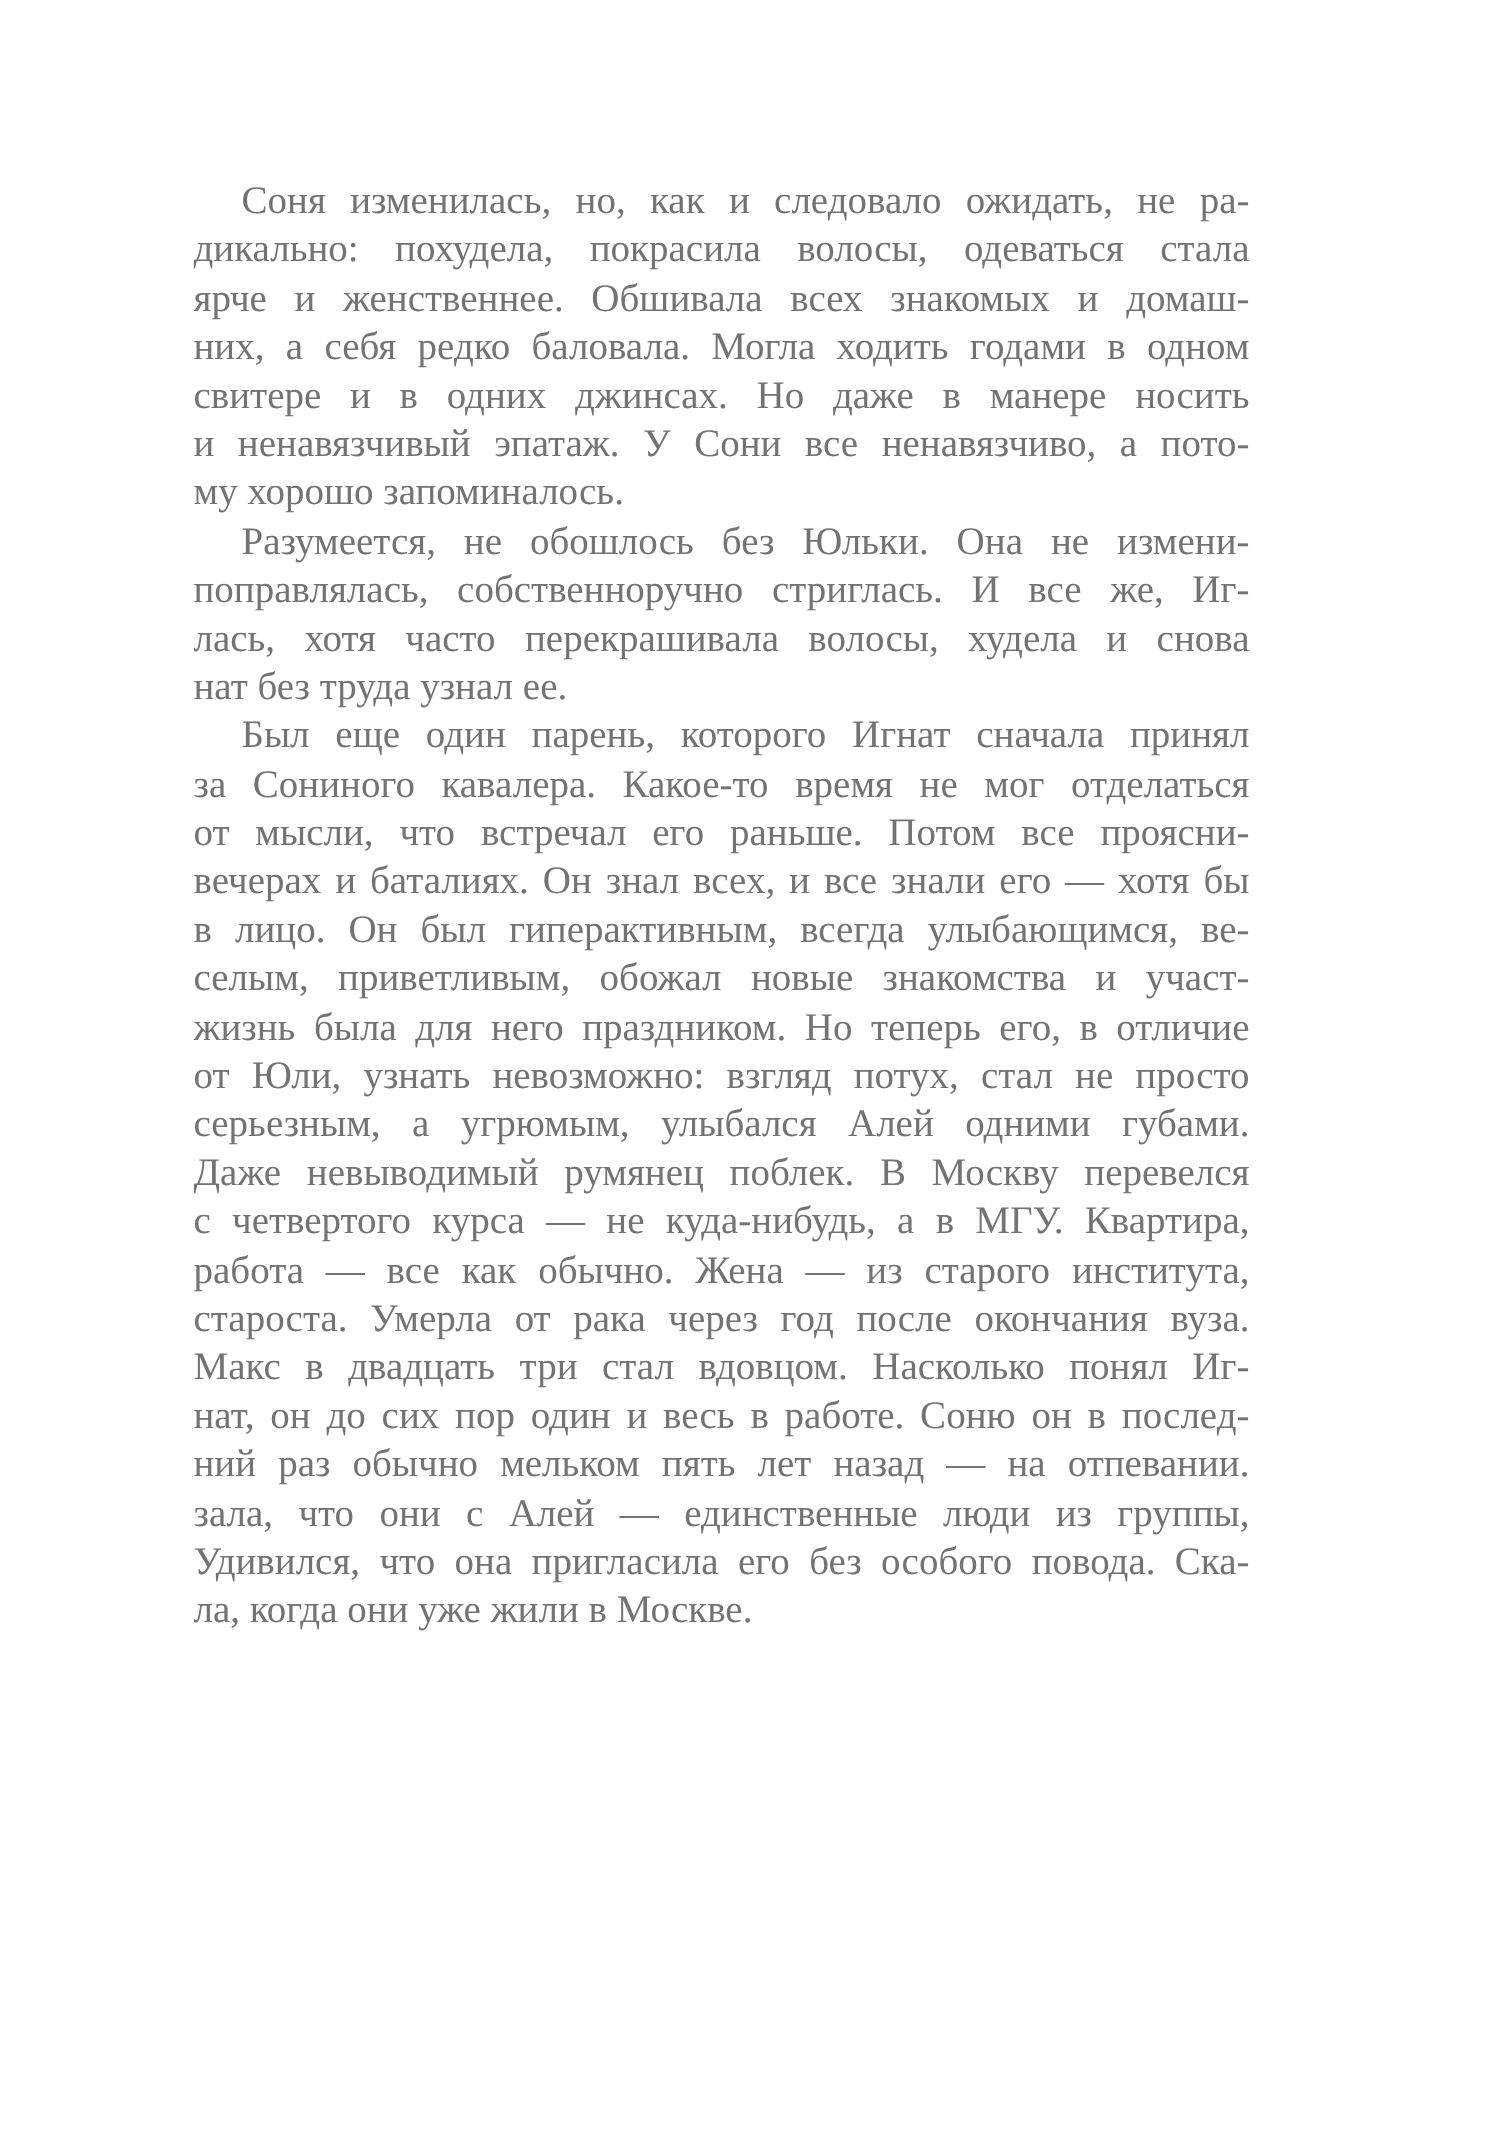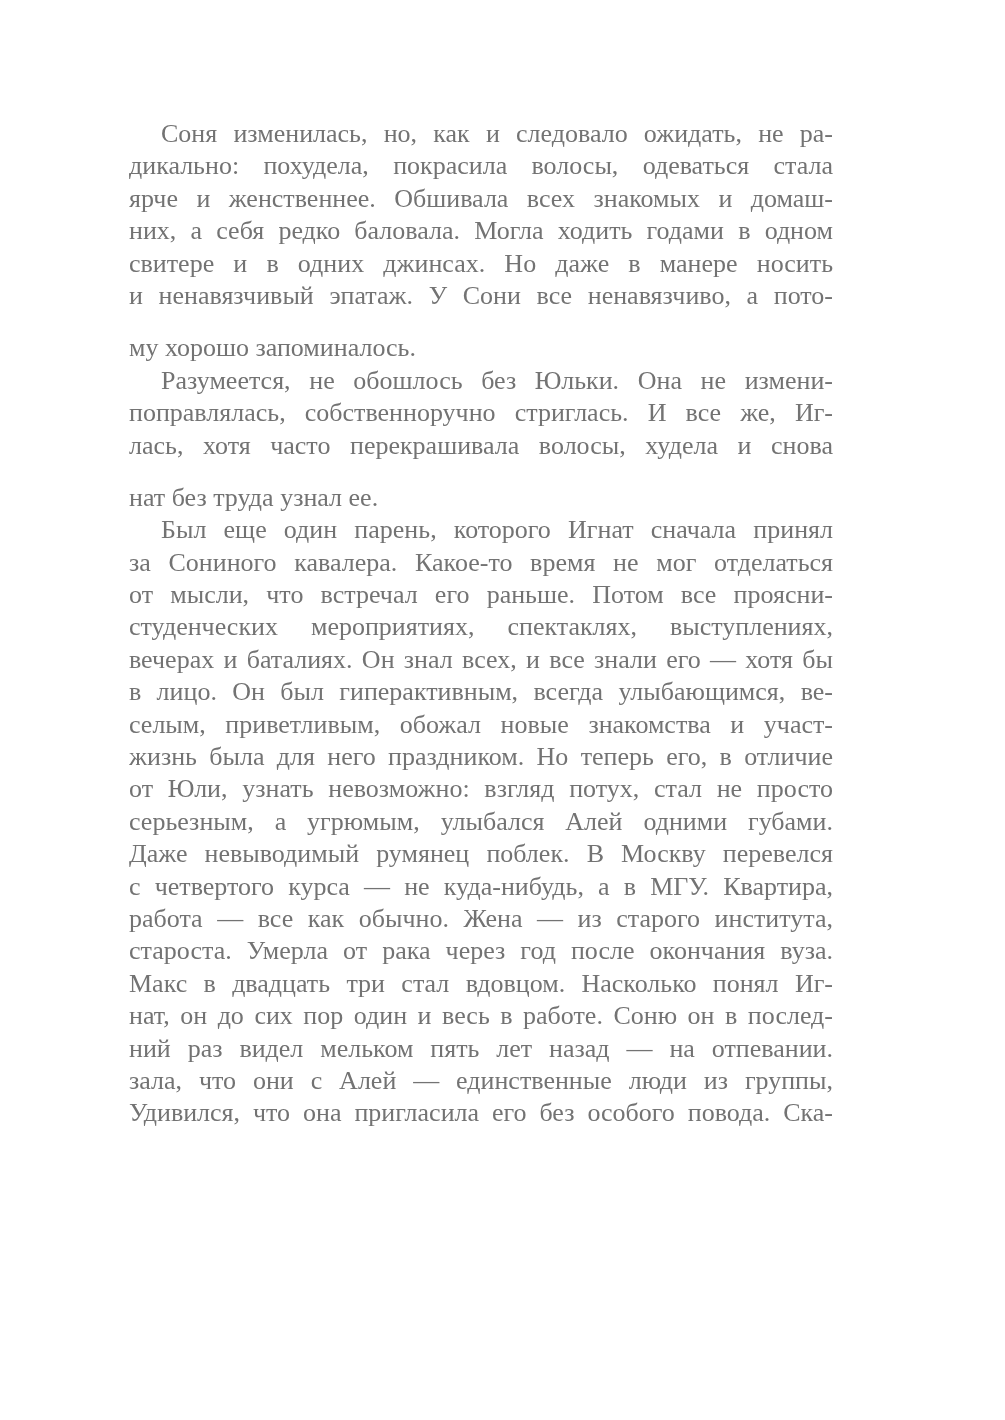--- a/index.html
+++ b/index.html
@@ -34,21 +34,20 @@
     overflow: hidden;
     text-align: justify;
     text-align-last: justify;
     white-space: normal;
   }
   .line.first {
     text-indent: 32px;
   }
   .line.last {
     text-align-last: left;
-    margin-top: 20px;
   }
   .page-number {
     position: absolute;
     left: 129px;
     top: 1284px;
     width: 704px;
     text-align: center;
     font-size: 36px;
     line-height: 30px;
   }
@@ -73,34 +72,33 @@
       <div class="line first">Разумеется, не обошлось без Юльки. Она не измени-</div>
       <div class="line">поправлялась, собственноручно стриглась. И все же, Иг-</div>
       <div class="line">лась, хотя часто перекрашивала волосы, худела и снова</div>
       <div class="line last">нат без труда узнал ее.</div>
     </div>
 
     <div class="para">
       <div class="line first">Был еще один парень, которого Игнат сначала принял</div>
       <div class="line">за Сониного кавалера. Какое-то время не мог отделаться</div>
       <div class="line">от мысли, что встречал его раньше. Потом все проясни-</div>
-      <div class="line">студенческих мероприятиях, спектаклях, выступлениях,</div>
       <div class="line">вечерах и баталиях. Он знал всех, и все знали его — хотя бы</div>
       <div class="line">в лицо. Он был гиперактивным, всегда улыбающимся, ве-</div>
       <div class="line">селым, приветливым, обожал новые знакомства и участ-</div>
       <div class="line">жизнь была для него праздником. Но теперь его, в отличие</div>
       <div class="line">от Юли, узнать невозможно: взгляд потух, стал не просто</div>
       <div class="line">серьезным, а угрюмым, улыбался Алей одними губами.</div>
       <div class="line">Даже невыводимый румянец поблек. В Москву перевелся</div>
       <div class="line">с четвертого курса — не куда-нибудь, а в МГУ. Квартира,</div>
       <div class="line">работа — все как обычно. Жена — из старого института,</div>
       <div class="line">староста. Умерла от рака через год после окончания вуза.</div>
       <div class="line">Макс в двадцать три стал вдовцом. Насколько понял Иг-</div>
       <div class="line">нат, он до сих пор один и весь в работе. Соню он в послед-</div>
-      <div class="line">ний раз видел мельком пять лет назад — на отпевании.</div>
+      <div class="line">ний раз обычно мельком пять лет назад — на отпевании.</div>
       <div class="line">зала, что они с Алей — единственные люди из группы,</div>
       <div class="line">Удивился, что она пригласила его без особого повода. Ска-</div>
       <div class="line last">ла, когда они уже жили в Москве.</div>
     </div>
 
   </div>
 
   <div class="page-number">106</div>
 </div>
 

